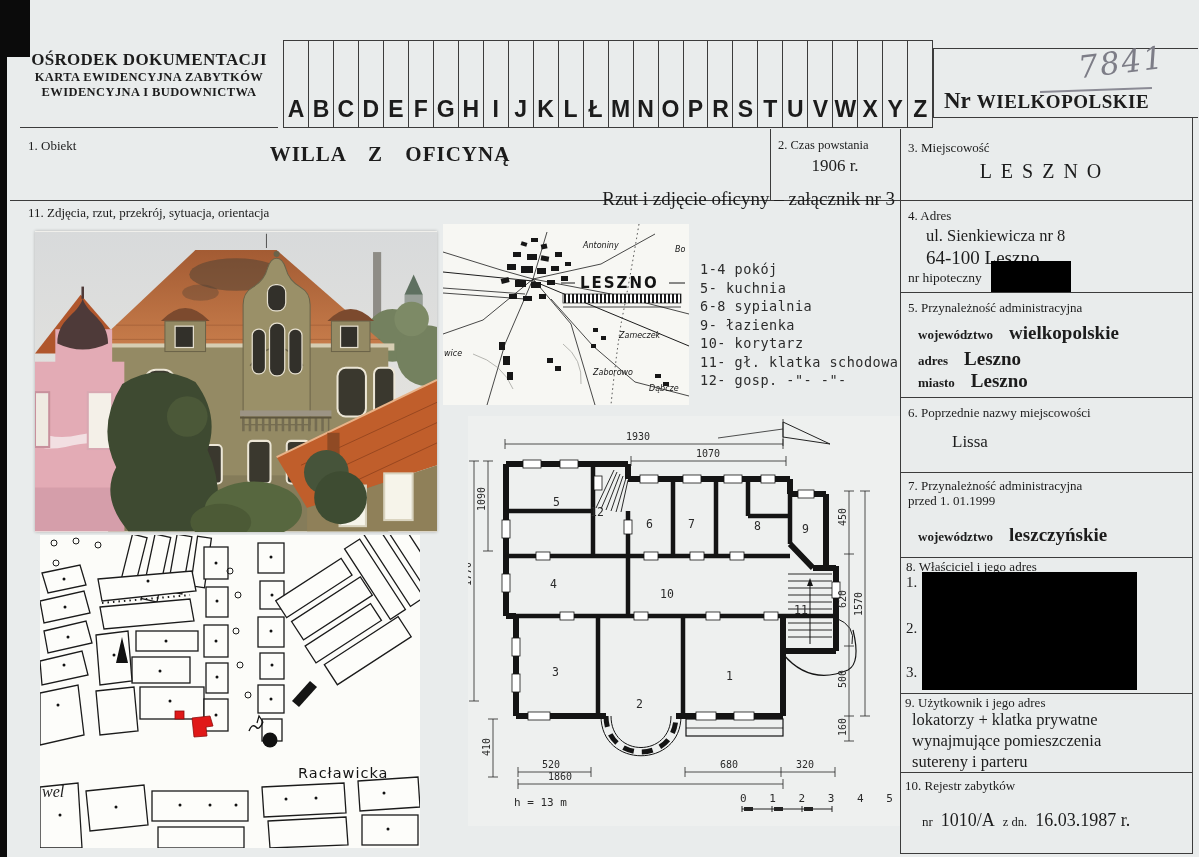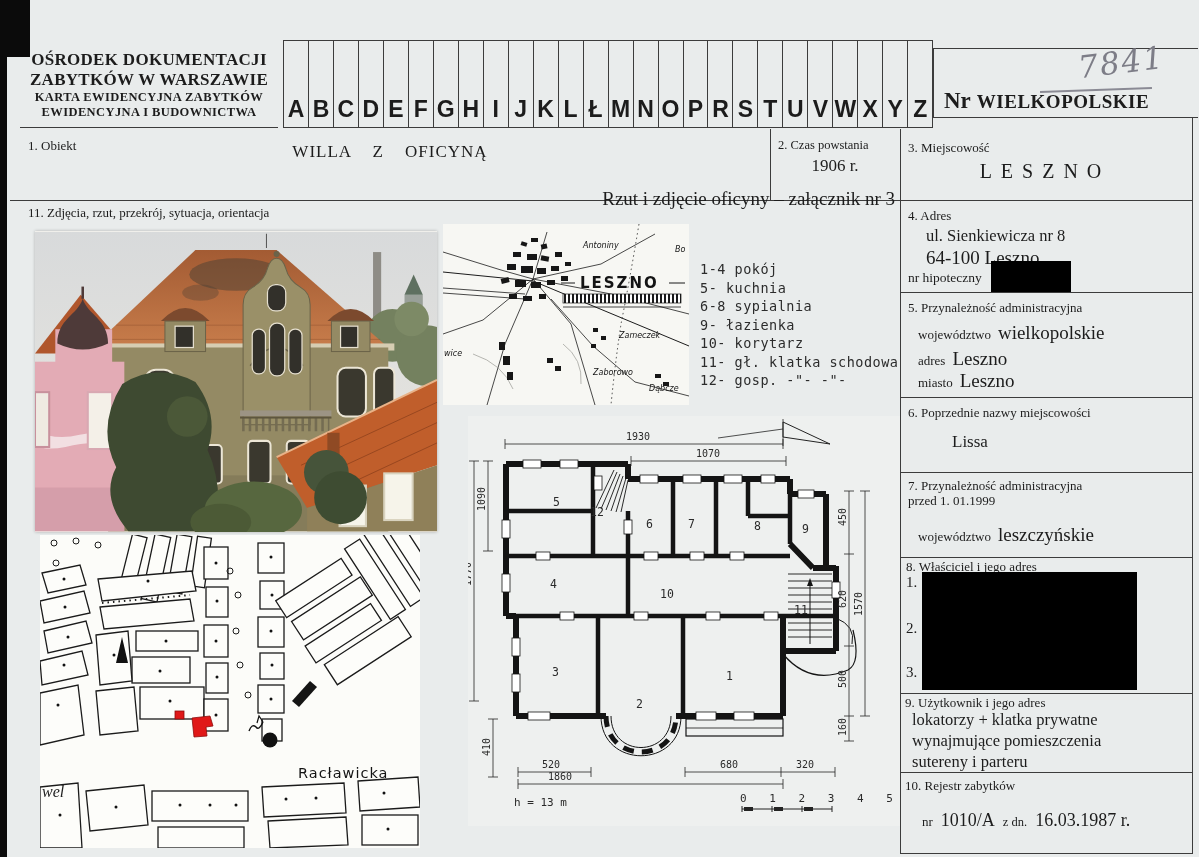--- a/index.html
+++ b/index.html
@@ -29,35 +29,34 @@
   .lbl{position:absolute;font-size:13px;}
   .lbl-sm{position:absolute;font-size:12.5px;}
   .val{position:absolute;}
   .redact{position:absolute;background:#000;}
   .tech{font-family:"DejaVu Sans Mono",monospace;fill:#2a2a2a;}
   .maplbl{font-family:"DejaVu Sans",sans-serif;fill:#141414;}
   .legend{position:absolute;left:700px;top:260px;font-family:"DejaVu Sans Mono",monospace;
           font-size:13.5px;line-height:18.5px;color:#2c2c2c;letter-spacing:.5px;}
   .photo{position:absolute;left:35px;top:231px;width:402px;height:301px;background:#f7f5f0;
          padding:0;box-shadow:0 0 3px rgba(0,0,0,.25);}
-  .kv{display:flex;align-items:baseline;gap:7px;}
+  .kv{display:flex;align-items:baseline;gap:16px;font-weight:bold;}
   .kv .k{font-size:13px;}
   .kv .v{font-size:19px;}
 </style>
 </head>
 <body>
 
 <div class="page">
 
   <div class="scanblack" style="left:0;top:0;width:7px;height:857px;"></div>
   <div class="scanblack" style="left:0;top:0;width:30px;height:57px;"></div>
 
   <div class="org">
     <div class="l1">OŚRODEK DOKUMENTACJI</div>
-    <div class="l1">ZABYTKÓW W WARSZAWIE</div>
     <div class="l2">KARTA EWIDENCYJNA ZABYTKÓW</div>
     <div class="l2">EWIDENCYJNA I BUDOWNICTWA</div>
   </div>
   <div class="hline" style="left:20px;top:127px;width:258px;"></div>
 
   <div class="alpha">
     <div class="cell">A</div>
     <div class="cell">B</div>
     <div class="cell">C</div>
     <div class="cell">D</div>
@@ -100,21 +99,21 @@
   <div class="vline" style="left:1192px;top:118px;height:735px;"></div>
   <div class="hline" style="left:900px;top:292px;width:292px;"></div>
   <div class="hline" style="left:900px;top:397px;width:292px;"></div>
   <div class="hline" style="left:900px;top:472px;width:292px;"></div>
   <div class="hline" style="left:900px;top:557px;width:292px;"></div>
   <div class="hline" style="left:900px;top:693px;width:292px;"></div>
   <div class="hline" style="left:900px;top:772px;width:292px;"></div>
   <div class="hline" style="left:900px;top:853px;width:293px;"></div>
 
   <div class="lbl" style="left:28px;top:138px;">1. Obiekt</div>
-  <div class="val" style="left:180px;top:142px;width:420px;text-align:center;font-size:17px;font-weight:normal;word-spacing:16px;letter-spacing:1px;">WILLA Z OFICYNĄ</div>
+  <div class="val" style="left:180px;top:142px;width:420px;text-align:center;font-size:21px;font-weight:bold;word-spacing:16px;letter-spacing:1px;">WILLA Z OFICYNĄ</div>
 
   <div class="lbl-sm" style="left:778px;top:138px;">2. Czas powstania</div>
   <div class="val" style="left:772px;top:156px;width:126px;text-align:center;font-size:17px;">1906 r.</div>
 
   <div class="lbl" style="left:908px;top:140px;">3. Miejscowość</div>
   <div class="val" style="left:902px;top:160px;width:286px;text-align:center;font-size:20px;letter-spacing:9px;">LESZNO</div>
 
   <div class="lbl" style="left:908px;top:208px;">4. Adres</div>
   <div class="val" style="left:926px;top:226px;font-size:16.5px;">ul. Sienkiewicza nr 8</div>
   <div class="val" style="left:926px;top:247px;font-size:19px;">64-100 Leszno</div>

